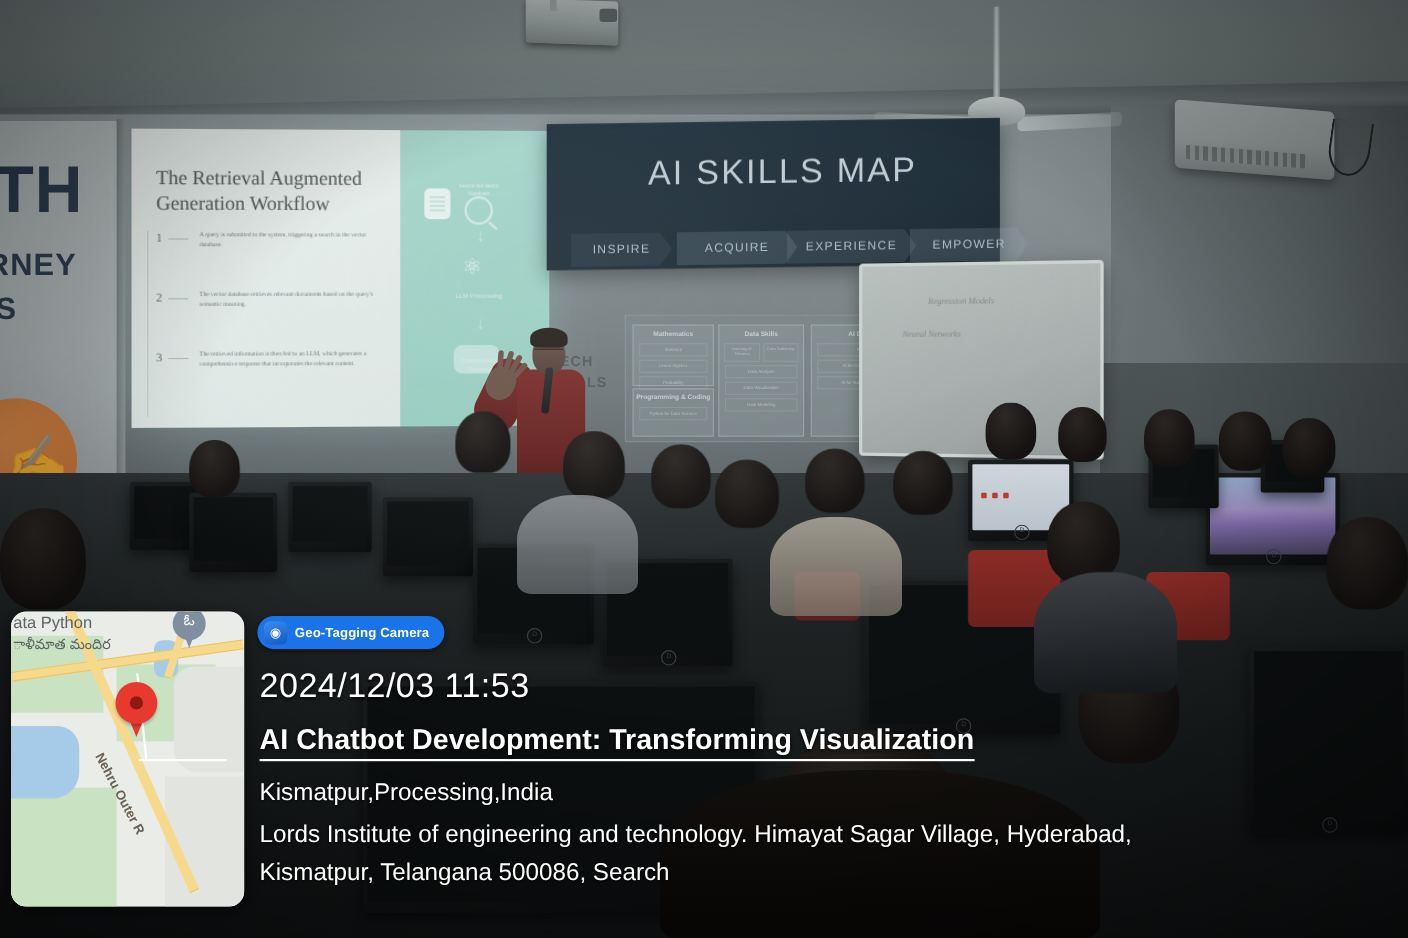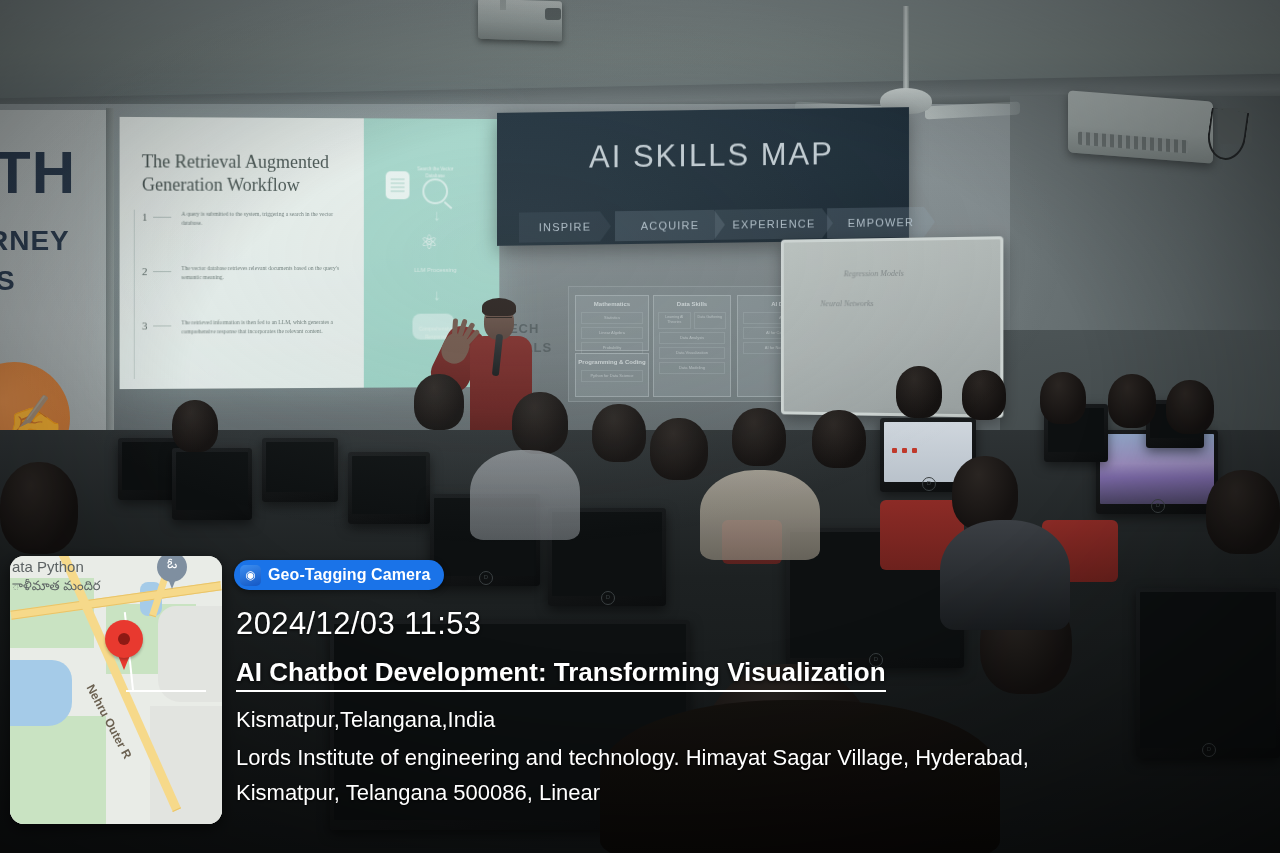--- a/index.html
+++ b/index.html
@@ -448,21 +448,21 @@
     display:flex;align-items:center;padding:0 14px 0 6px;gap:7px;
     box-shadow:0 2px 6px rgba(0,0,0,.45);
   }
   .geo-badge-icon{
     width:21px;height:21px;border-radius:5px;
     background:linear-gradient(160deg,#3c8ef0,#1457c4);
     display:flex;align-items:center;justify-content:center;
     color:#fff;font-size:12px;
   }
   .geo-badge-text{
-    color:#fff;font-size:16px;font-weight:600;letter-spacing:.1px;white-space:nowrap;
+    color:#fff;font-size:12px;font-weight:600;letter-spacing:.1px;white-space:nowrap;
   }
 
   .ov-datetime{
     position:absolute;left:236px;top:606px;
     color:#fff;font-size:31px;font-weight:300;letter-spacing:.4px;
     text-shadow:0 1px 3px rgba(0,0,0,.85);white-space:nowrap;
   }
   .ov-title{
     position:absolute;left:236px;top:657px;
     color:#fff;font-size:26px;font-weight:bold;letter-spacing:0px;
@@ -749,17 +749,17 @@
 
   </div>
 
   <div class="geo-badge">
     <div class="geo-badge-icon">◉</div>
     <div class="geo-badge-text">Geo-Tagging Camera</div>
   </div>
 
   <div class="ov-datetime">2024/12/03 11:53</div>
   <div class="ov-title">AI Chatbot Development: Transforming Visualization</div>
-  <div class="ov-place">Kismatpur,Telangana,India</div>
+  <div class="ov-place">Kismatpur,Processing,India</div>
   <div class="ov-addr1">Lords Institute of engineering and technology. Himayat Sagar Village, Hyderabad,</div>
-  <div class="ov-addr2">Kismatpur, Telangana 500086, Linear</div>
+  <div class="ov-addr2">Kismatpur, Telangana 500086, Search</div>
 
 </div>
 
 </body></html>

